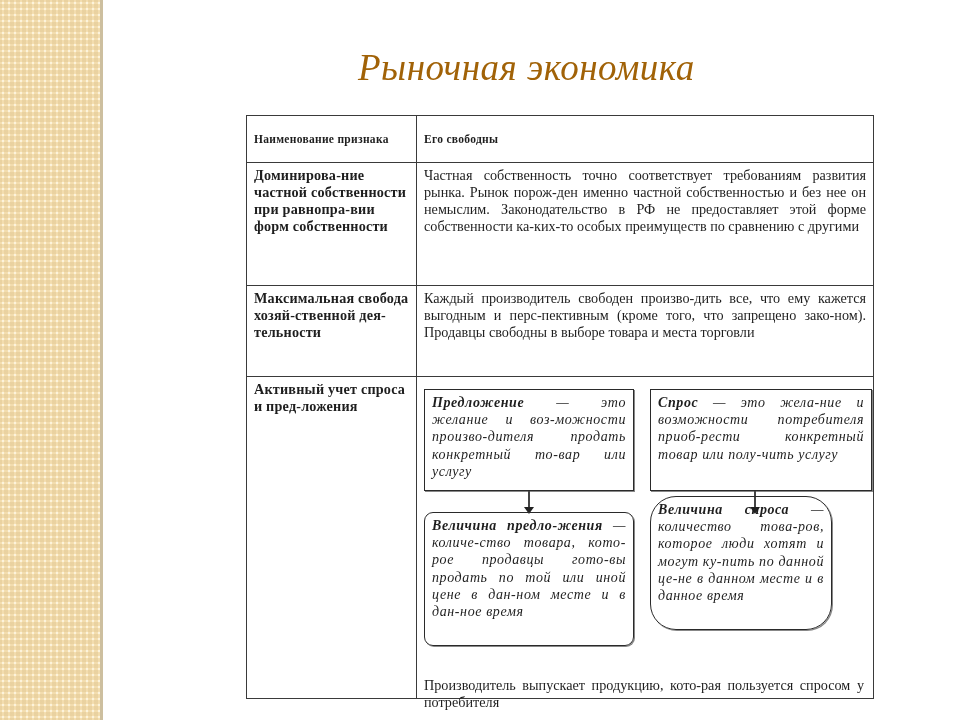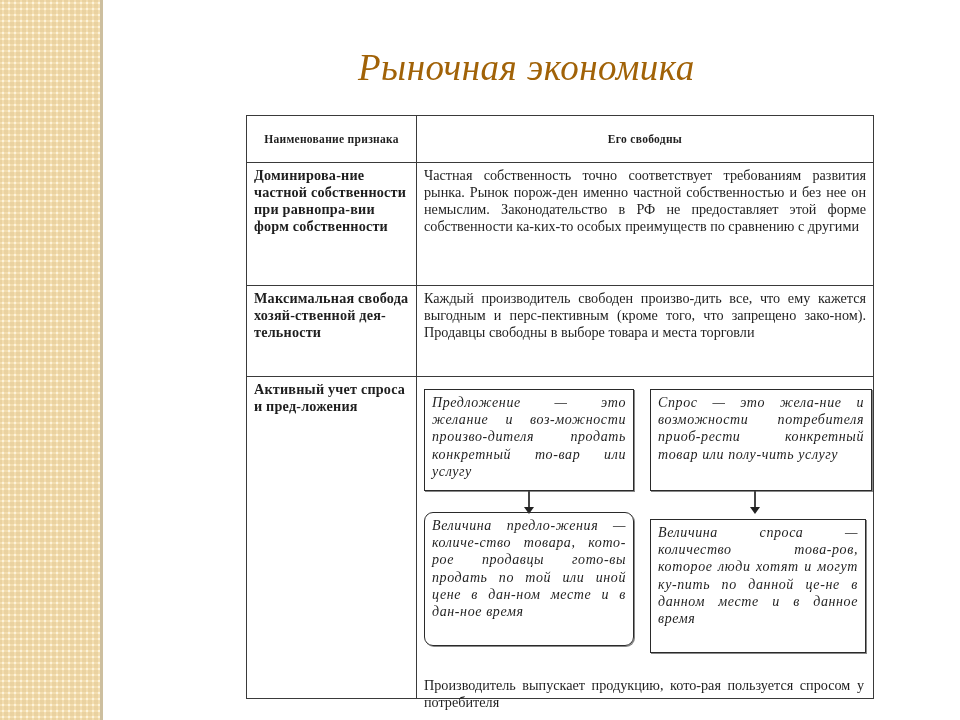--- a/index.html
+++ b/index.html
@@ -30,41 +30,41 @@
     border-collapse: collapse; table-layout: fixed;
     font-size: 14.2px; line-height: 17px; color: #1e1e1e;
   }
   table.main td, table.main th {
     border: 1.5px solid #3a3a3a; vertical-align: top; padding: 4px 7px;
   }
   col.c1 { width: 170px; }
   col.c2 { width: 457px; }
   table.main th {
     font-size: 11.5px; font-weight: bold; line-height: 14px;
-    text-align: center; vertical-align: middle; height: 38px;
+    text-align: left; vertical-align: middle; height: 38px;
     letter-spacing: 0.3px;
   }
   .row1 td { height: 114px; }
   .row2 td { height: 82px; }
   .just { text-align: justify; text-align-last: left; }
   .name { letter-spacing: 0.2px; font-weight: bold; }
 
   .flow { position: relative; height: 296px; }
   .box {
     position: absolute; border: 1.5px solid #2a2a2a;
     box-shadow: 1px 1px 0 #888;
     font-style: italic; font-size: 14px; line-height: 17.2px;
     padding: 4px 7px; box-sizing: border-box; text-align: justify;
     text-align-last: left; letter-spacing: 0.6px;
   }
-  .box b { font-weight: normal; }
+  .box b { font-weight: bold; }
   .box-supply { left: 0px; top: 8px; width: 210px; height: 102px; }
   .box-demand { left: 226px; top: 8px; width: 222px; height: 102px; }
   .box-supply-qty { left: 0px; top: 131px; width: 210px; height: 134px; border-radius: 9px; }
-  .box-demand-qty { left: 226px; top: 138px; width: 216px; height: 134px; }
+  .box-demand-qty { left: 226px; top: 115px; width: 182px; height: 134px; border-radius: 26px; }
   .arrow { position: absolute; width: 2px; background: #444; height: 17px; }
   .arrow::after {
     content: ""; position: absolute; left: -4px; bottom: -6px;
     border-left: 5px solid transparent; border-right: 5px solid transparent;
     border-top: 7px solid #222;
   }
   .arrow-left { left: 104px; top: 110px; }
   .arrow-right { left: 330px; top: 110px; }
   .conclusion {
     position: absolute; left: 0; top: 296px; width: 440px;

